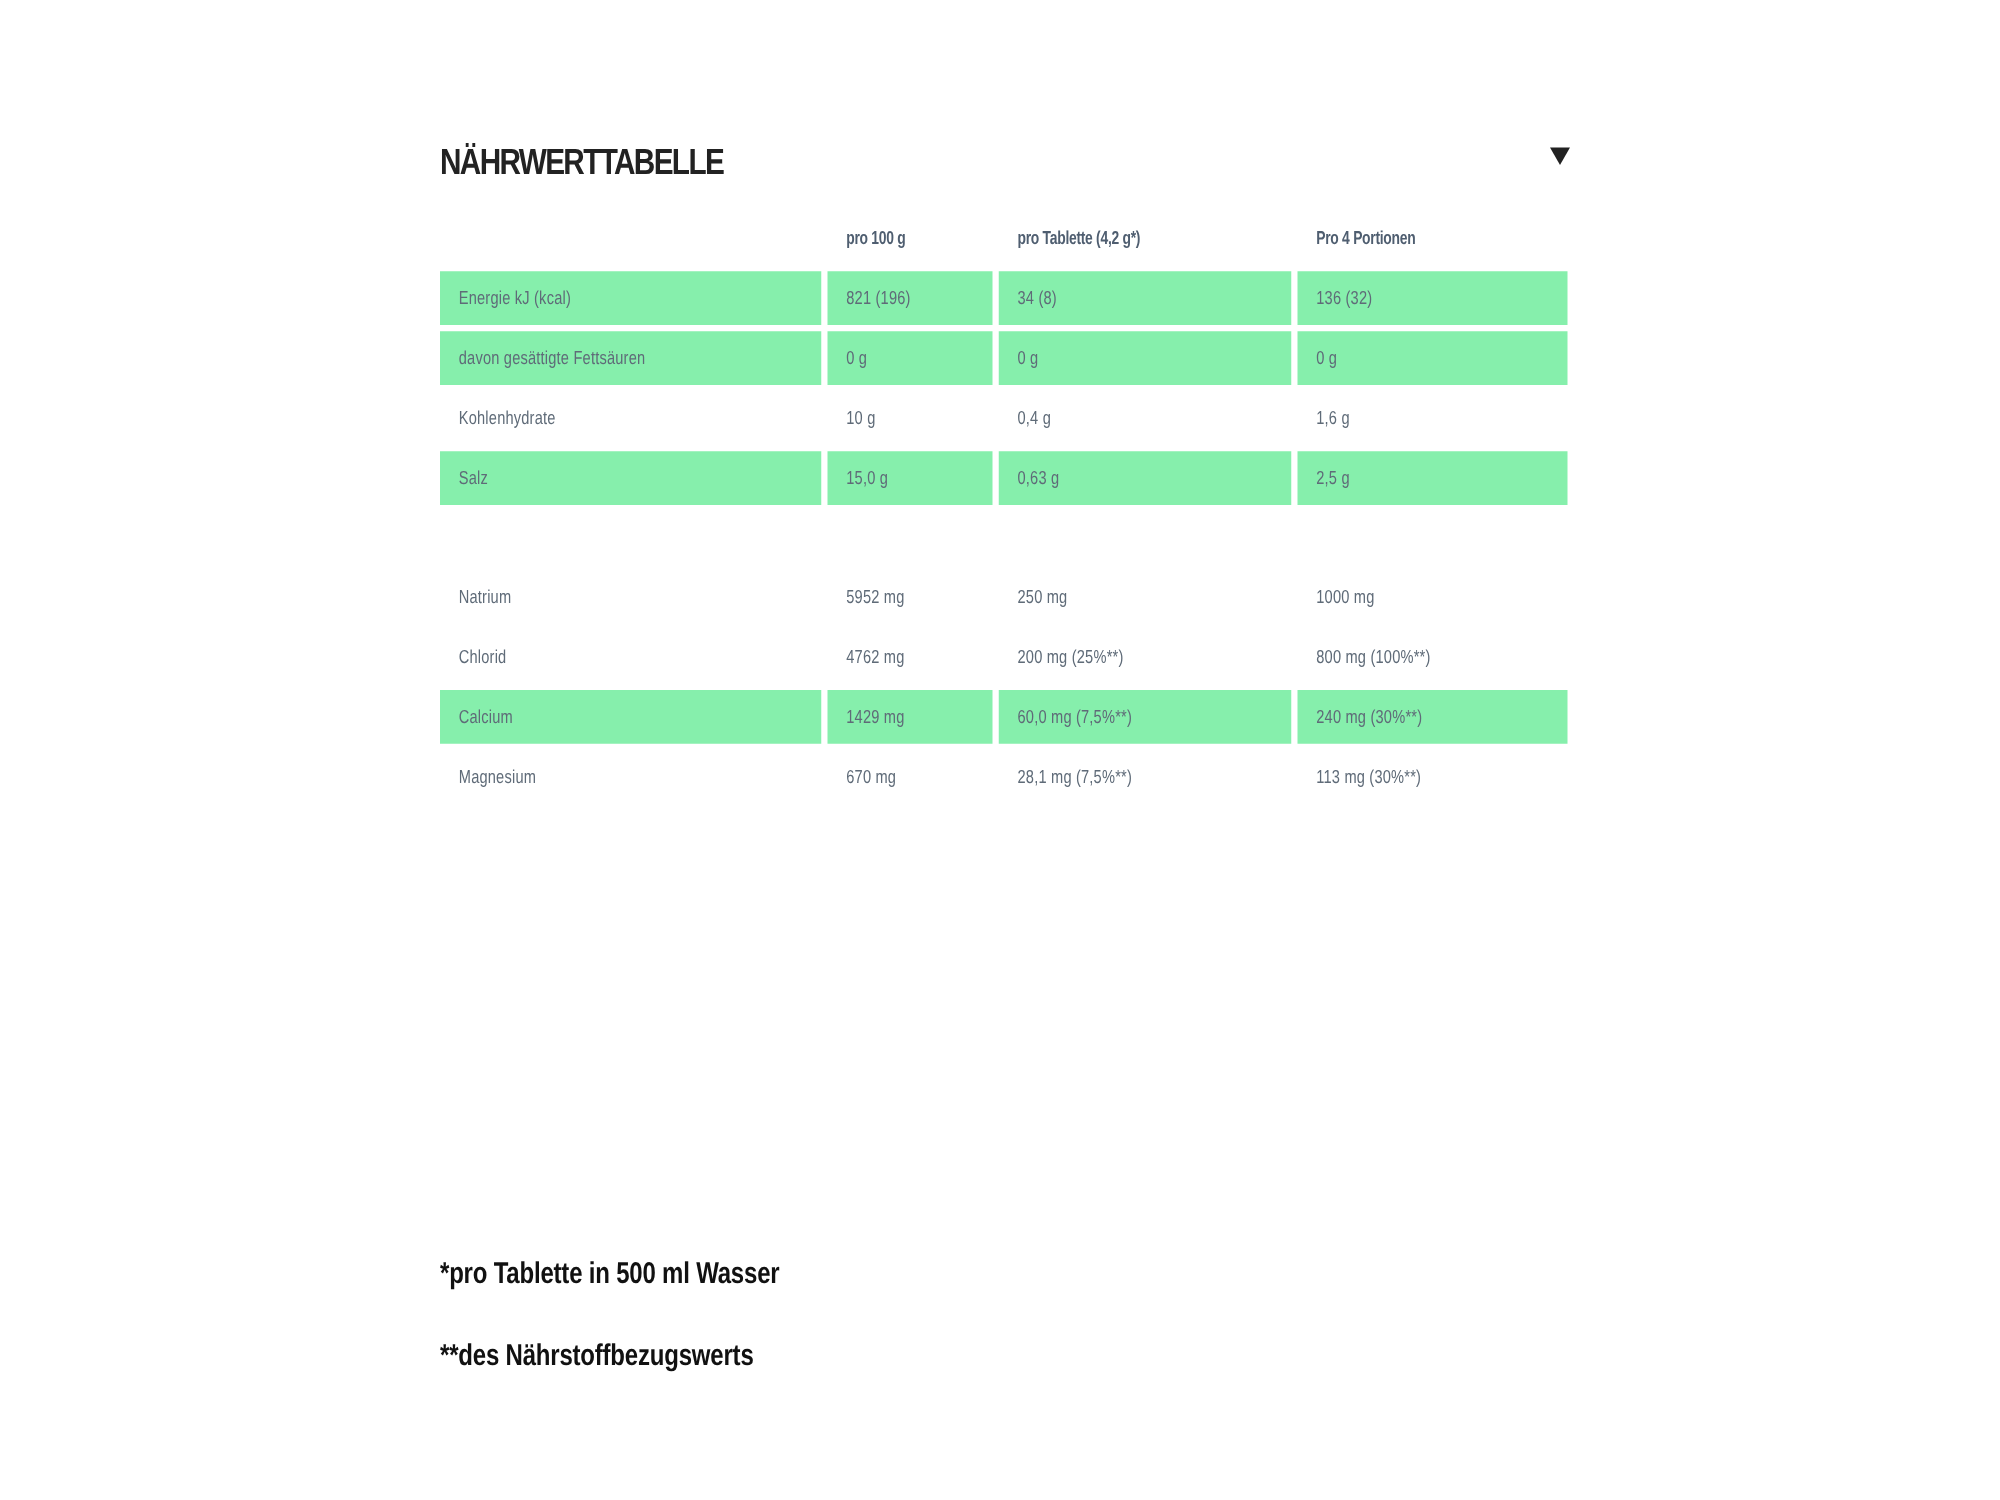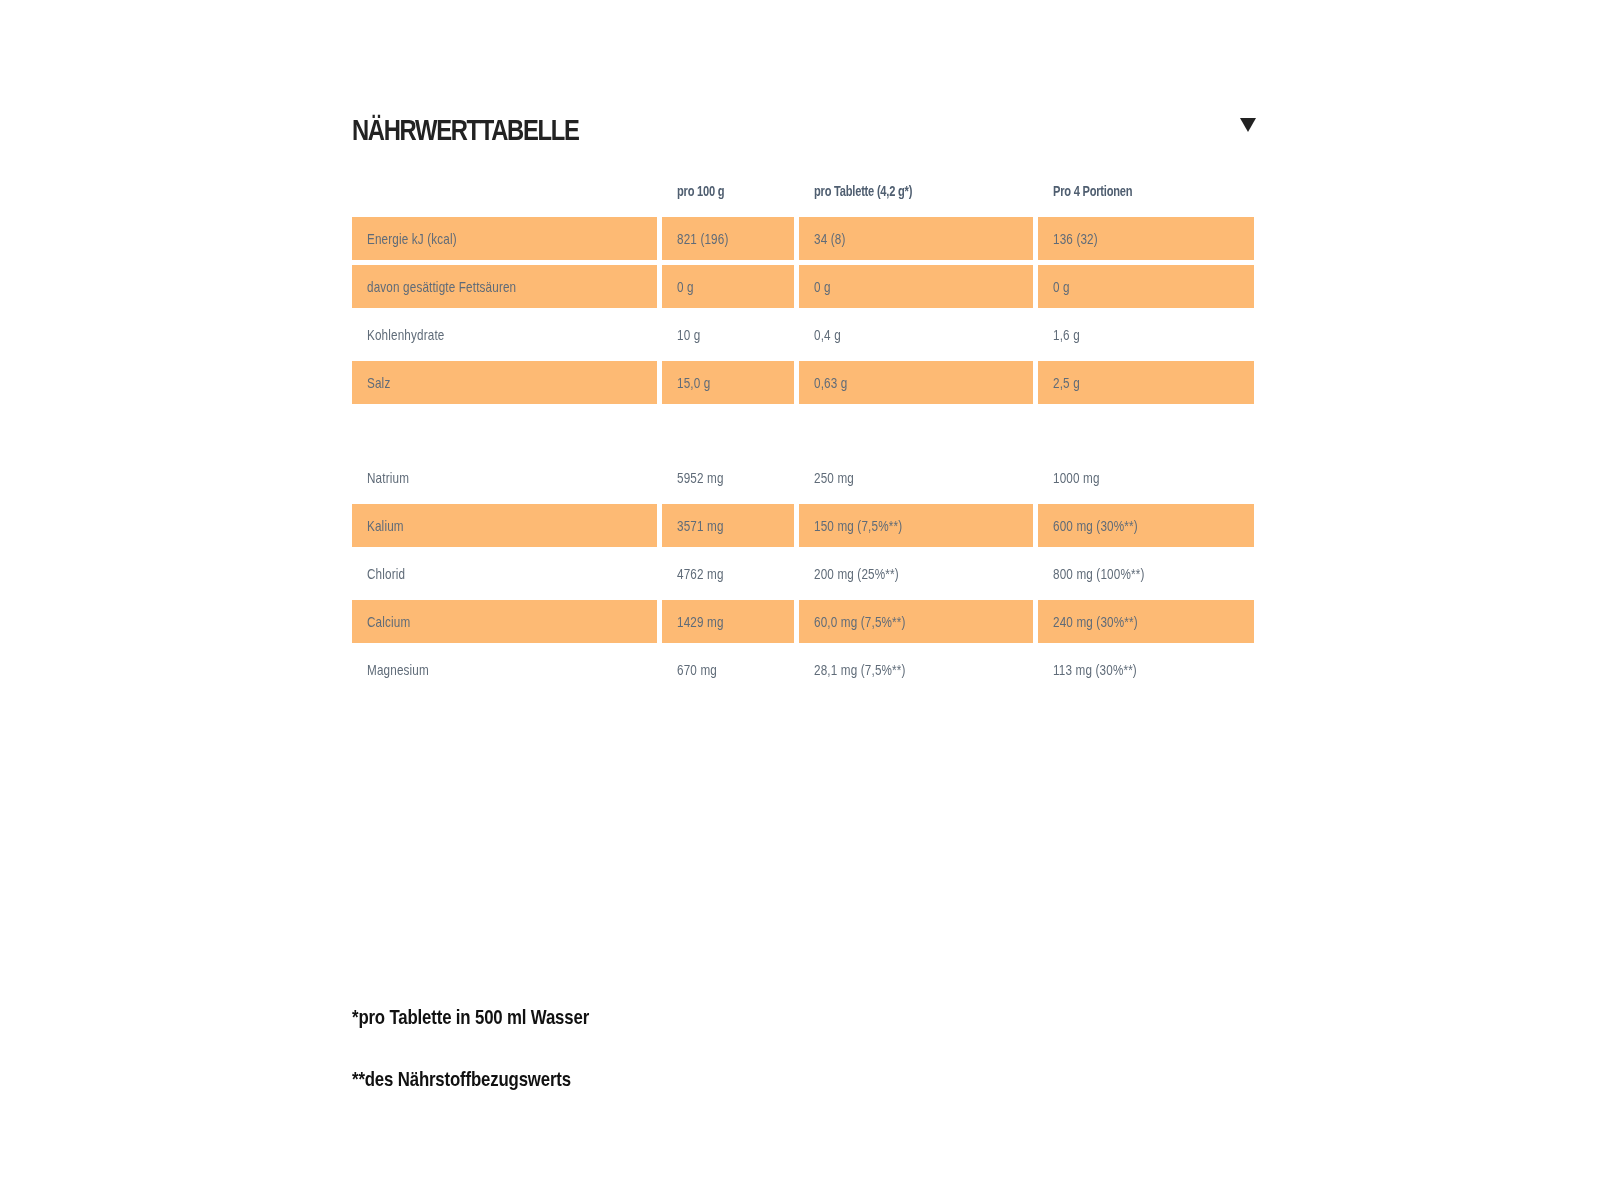--- a/index.html
+++ b/index.html
@@ -77,36 +77,36 @@
     }
     table.nutri th {
       font-weight: bold;
       color: #4f5e70;
     }
     table.nutri th .cell-text {
       transform: scaleX(0.74);
       letter-spacing: -0.3px;
     }
     tr.shaded td, tr.shaded th {
-      background: #fdba74;
+      background: #86efac;
     }
     tr.plain td, tr.plain th {
       background: transparent;
     }
     .table-gap {
       height: 42px;
     }
     .footnotes {
       position: absolute;
       left: 352px;
       top: 1005px;
       width: 600px;
     }
     .footnote {
-      font-size: 21px;
+      font-size: 24px;
       font-weight: bold;
       color: #111111;
       margin: 0 0 38px 0;
       white-space: nowrap;
     }
     .footnote .cell-text {
       transform: scaleX(0.8);
       letter-spacing: -0.2px;
     }
   </style>
@@ -169,26 +169,20 @@
         <col class="c2">
         <col class="c3">
       </colgroup>
     <tbody>
     <tr class="plain">
       <td><span class="cell-text">Natrium</span></td>
       <td><span class="cell-text">5952 mg</span></td>
       <td><span class="cell-text">250 mg</span></td>
       <td><span class="cell-text">1000 mg</span></td>
     </tr>
-    <tr class="shaded">
-      <td><span class="cell-text">Kalium</span></td>
-      <td><span class="cell-text">3571 mg</span></td>
-      <td><span class="cell-text">150 mg (7,5%**)</span></td>
-      <td><span class="cell-text">600 mg (30%**)</span></td>
-    </tr>
     <tr class="plain">
       <td><span class="cell-text">Chlorid</span></td>
       <td><span class="cell-text">4762 mg</span></td>
       <td><span class="cell-text">200 mg (25%**)</span></td>
       <td><span class="cell-text">800 mg (100%**)</span></td>
     </tr>
     <tr class="shaded">
       <td><span class="cell-text">Calcium</span></td>
       <td><span class="cell-text">1429 mg</span></td>
       <td><span class="cell-text">60,0 mg (7,5%**)</span></td>

